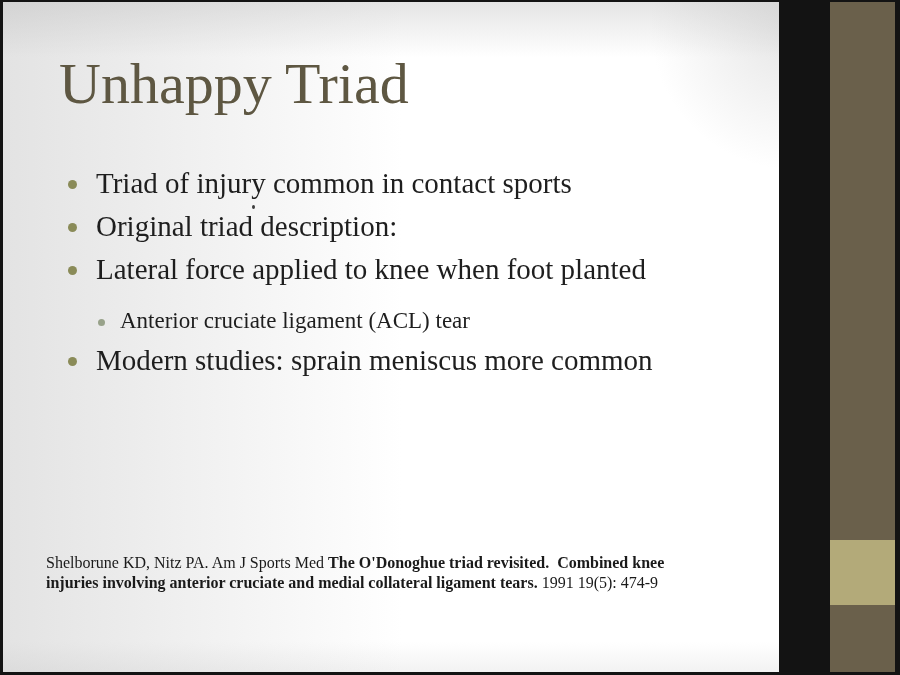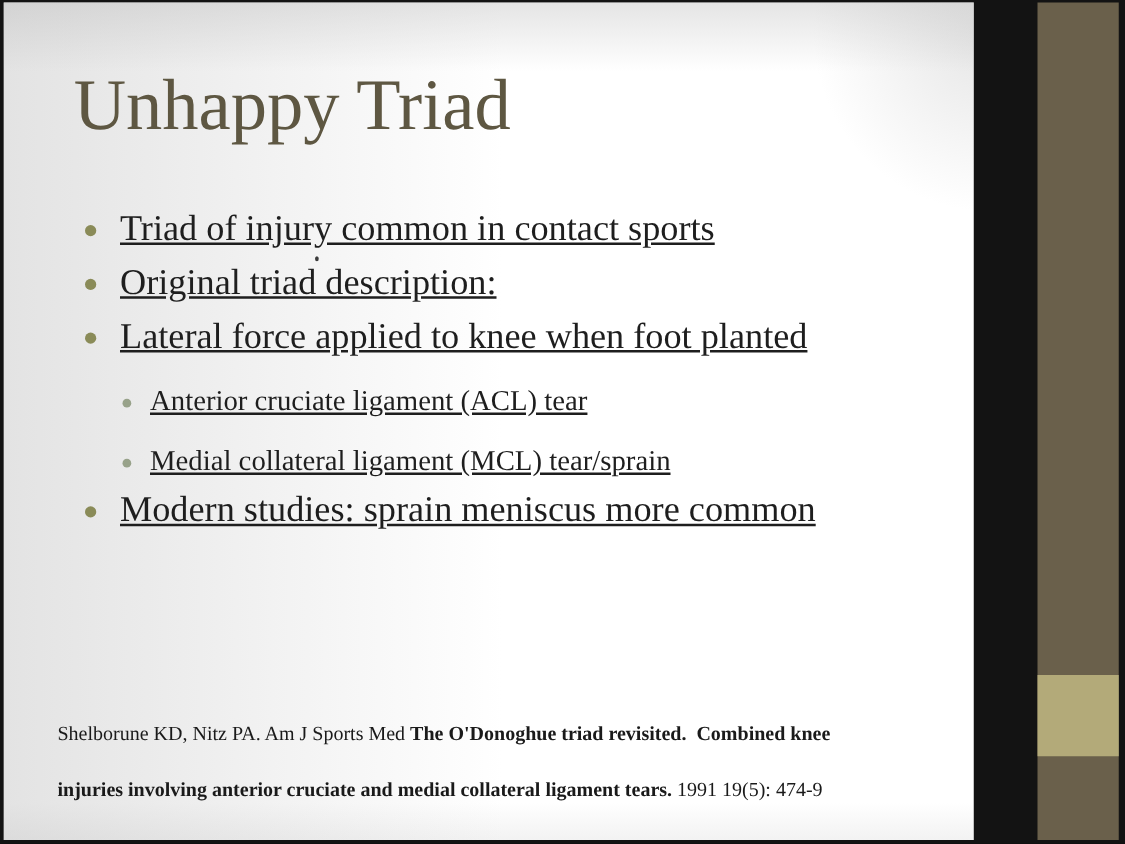--- a/index.html
+++ b/index.html
@@ -53,21 +53,20 @@
     position: absolute;
     left: 64px;
     top: 160px;
     width: 720px;
   }
   .row {
     display: flex;
     align-items: center;
     color: var(--body-text-color, #1e1e1e);
     white-space: nowrap;
-    text-decoration: underline;
   }
   .row-main { height: 43px; font-size: 29px; }
   .row-sub  { height: 36px; font-size: 23px; padding-left: 31px; margin-top: 12px; }
   .dot {
     flex: 0 0 auto;
     border-radius: 50%;
   }
   .row-main .dot {
     width: 9px; height: 9px;
     margin: 2px 19px 0 1px;
@@ -88,21 +87,21 @@
     background: #3c3c3c;
   }
   .citation {
     position: absolute;
     left: 43px;
     top: 551px;
     font-size: 16px;
     line-height: 20px;
     color: #1a1a1a;
   }
-  .cite-line { white-space: pre; margin-top: 25px; }
+  .cite-line { white-space: pre; }
   .cite-bold { font-weight: bold; }
 </style>
 </head>
 <body>
 
 <div class="stage">
   <div class="slide">
 
     <div class="title">Unhappy Triad</div>
 
@@ -116,24 +115,20 @@
         <span>Original triad description:</span>
       </div>
       <div class="row row-main">
         <span class="dot"></span>
         <span>Lateral force applied to knee when foot planted</span>
       </div>
       <div class="row row-sub">
         <span class="dot"></span>
         <span>Anterior cruciate ligament (ACL) tear</span>
       </div>
-      <div class="row row-sub">
-        <span class="dot"></span>
-        <span>Medial collateral ligament (MCL) tear/sprain</span>
-      </div>
       <div class="row row-main">
         <span class="dot"></span>
         <span>Modern studies: sprain meniscus more common</span>
       </div>
     </div>
 
     <div class="stray-mark"></div>
 
     <div class="citation">
       <div class="cite-line"><span>Shelborune KD, Nitz PA. Am J Sports Med </span><span class="cite-bold">The O'Donoghue triad revisited.  Combined knee</span></div>

